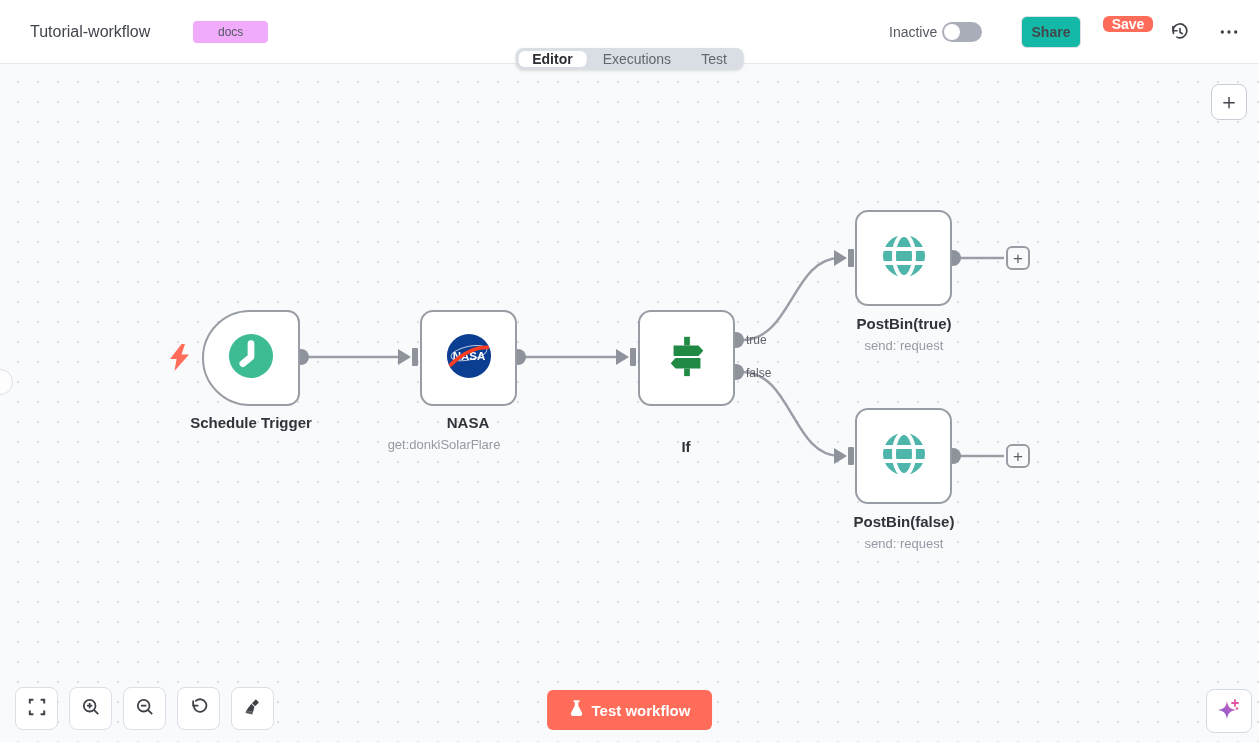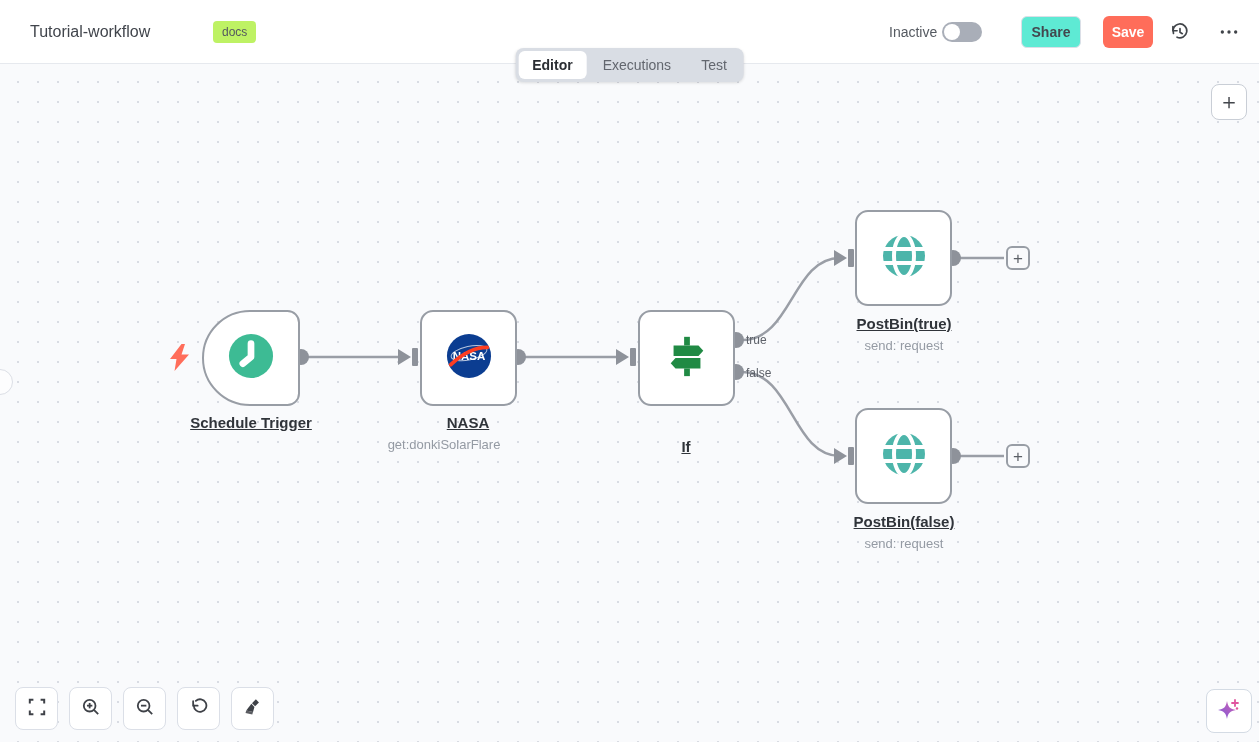--- a/index.html
+++ b/index.html
@@ -4,60 +4,60 @@
 <style>
   * { margin:0; padding:0; box-sizing:border-box; }
   html,body { width:1259px; height:742px; overflow:hidden;
     font-family:"Liberation Sans","DejaVu Sans",sans-serif; background:#f9fafc; }
 
   
   .header { position:absolute; top:0; left:0; width:1259px; height:64px;
     background:#ffffff; border-bottom:1px solid #e6e9ee; z-index:30;
     display:flex; align-items:center;text-decoration:underline; }
   .title { position:absolute; left:30px; font-size:16px; color:#41454c; font-weight:500; }
-  .tag { position:absolute; left:193px; background:#bef264; color:#54585f;
-    font-size:12px; padding:4px 9px; border-radius:4px;margin-left:20px; }
+  .tag { position:absolute; left:193px; background:#f0abfc; color:#54585f;
+    font-size:12px; padding:4px 25px; border-radius:4px; }
   .status-label { position:absolute; left:889px; font-size:14px; color:#555a61;text-align:right; }
   .toggle { position:absolute; left:942px; top:22px; width:40px; height:20px;
     background:#a9aeb8; border-radius:10px; cursor:pointer; }
   .toggle .knob { position:absolute; left:2px; top:2px; width:16px; height:16px;
     background:#ffffff; border-radius:50%; }
   .btn-share { position:absolute; left:1021px; top:16px; width:60px; height:32px;
-    background:#5eead4; border:1px solid #dbdfe7; border-radius:6px;
+    background:#14b8a6; border:1px solid #dbdfe7; border-radius:6px;
     font-size:14px; font-weight:600; color:#43474e; cursor:pointer; }
-  .btn-save { position:absolute; left:1103px; top:16px; width:50px; height:32px;
+  .btn-save { position:absolute; left:1103px; top:16px; width:50px; height:16px;
     background:#ff6d5a; border:none; border-radius:6px;
     font-size:14px; font-weight:600; color:#ffffff; cursor:pointer; }
   .icon-btn { position:absolute; top:20px; width:26px; height:26px; border:none;
     background:transparent; cursor:pointer; display:flex; align-items:center;
     justify-content:center; color:#404449; }
   .history-btn { left:1167px; }
   .more-btn { left:1216px; }
 
   
   .tabs { position:absolute; top:48px; left:50%; transform:translateX(-50%);
     background:#d9dde4; border-radius:8px; padding:3px; display:flex; gap:2px;
     z-index:40; box-shadow:0 1px 3px rgba(0,0,0,0.12); }
-  .tab { font-size:14px; color:#62666e; padding:6px 14px; border-radius:6px;
+  .tab { font-size:14px; color:#62666e; padding:0 14px; border-radius:6px;
     cursor:pointer; background:transparent; border:none; }
   .tab.active { background:#ffffff; color:#2b2e33; font-weight:600; }
 
   
   .canvas { position:absolute; top:64px; left:0; width:1259px; height:678px;
     background:#f9fafc;
     background-image:radial-gradient(circle,#d9dce3 1px,transparent 1.3px);
     background-size:20px 20px; background-position:8px 8px; }
   .wires { position:absolute; top:0; left:0; width:1259px; height:678px; }
 
   .node { position:absolute; width:97px; height:96px; background:#ffffff;
     border:2px solid #989da5; border-radius:13px; cursor:pointer;
     display:flex; align-items:center; justify-content:center; }
   .node.trigger { border-radius:50px 13px 13px 50px; width:98px; }
   .node-label { position:absolute; font-size:15px; font-weight:600; color:#30343a;
-    text-align:left; white-space:nowrap; transform:translateX(-50%);text-decoration:underline; }
+    text-align:left; white-space:nowrap; transform:translateX(-50%); }
   .node-sub { position:absolute; font-size:13px; color:#949aa3; text-align:center;
     white-space:nowrap; transform:translateX(-50%); }
   .port-label { position:absolute; font-size:12px; color:#5d6169; }
 
   .plus-node { position:absolute; width:24px; height:24px; background:#f9fafc;
     border:2px solid #989da5; border-radius:6px; color:#5b5f66;
     display:flex; align-items:center; justify-content:center;
     font-size:17px; line-height:1; cursor:pointer; font-weight:400; }
 
   .bolt { position:absolute; left:170px; top:280px; cursor:pointer; }
@@ -278,20 +278,28 @@
       <span>
         <svg width="18" height="18" viewBox="0 0 20 20" fill="currentColor">
           <path d="M13.2 1.5 l3.4 3.4 -4.3 4.3 -3.4 -3.4 z"></path>
           <path d="M8.2 6.5 l3.4 3.4 -1.6 5.6 -7.5 -1.5 z"></path>
           <path d="M2.5 14 l7.5 1.5 -0.8 2.8 -7.5 -1.5 z" opacity="0.85"></path>
         </svg>
       </span>
     </button>
   </div>
 
+  <button class="test-btn">
+    <span>
+      <svg width="15" height="17" viewBox="0 0 20 22" fill="#ffffff">
+        <path d="M6 0 h8 v2.2 h-1.6 v5.2 l4.9 9.3 a3 3 0 0 1 -2.7 4.3 H5.4 a3 3 0 0 1 -2.7 -4.3 L7.6 7.4 V2.2 H6 z"></path>
+      </svg>
+    </span>
+    <span>Test workflow</span>
+  </button>
 
   <button class="ai-btn">
     <span>
       <svg width="24" height="24" viewBox="0 0 24 24">
         <defs>
           <linearGradient id="spark" x1="0" y1="1" x2="1" y2="0">
             <stop offset="0%" stop-color="#7c5bd8"></stop>
               <stop offset="100%" stop-color="#d05fb4"></stop>
           </linearGradient>
         </defs>

